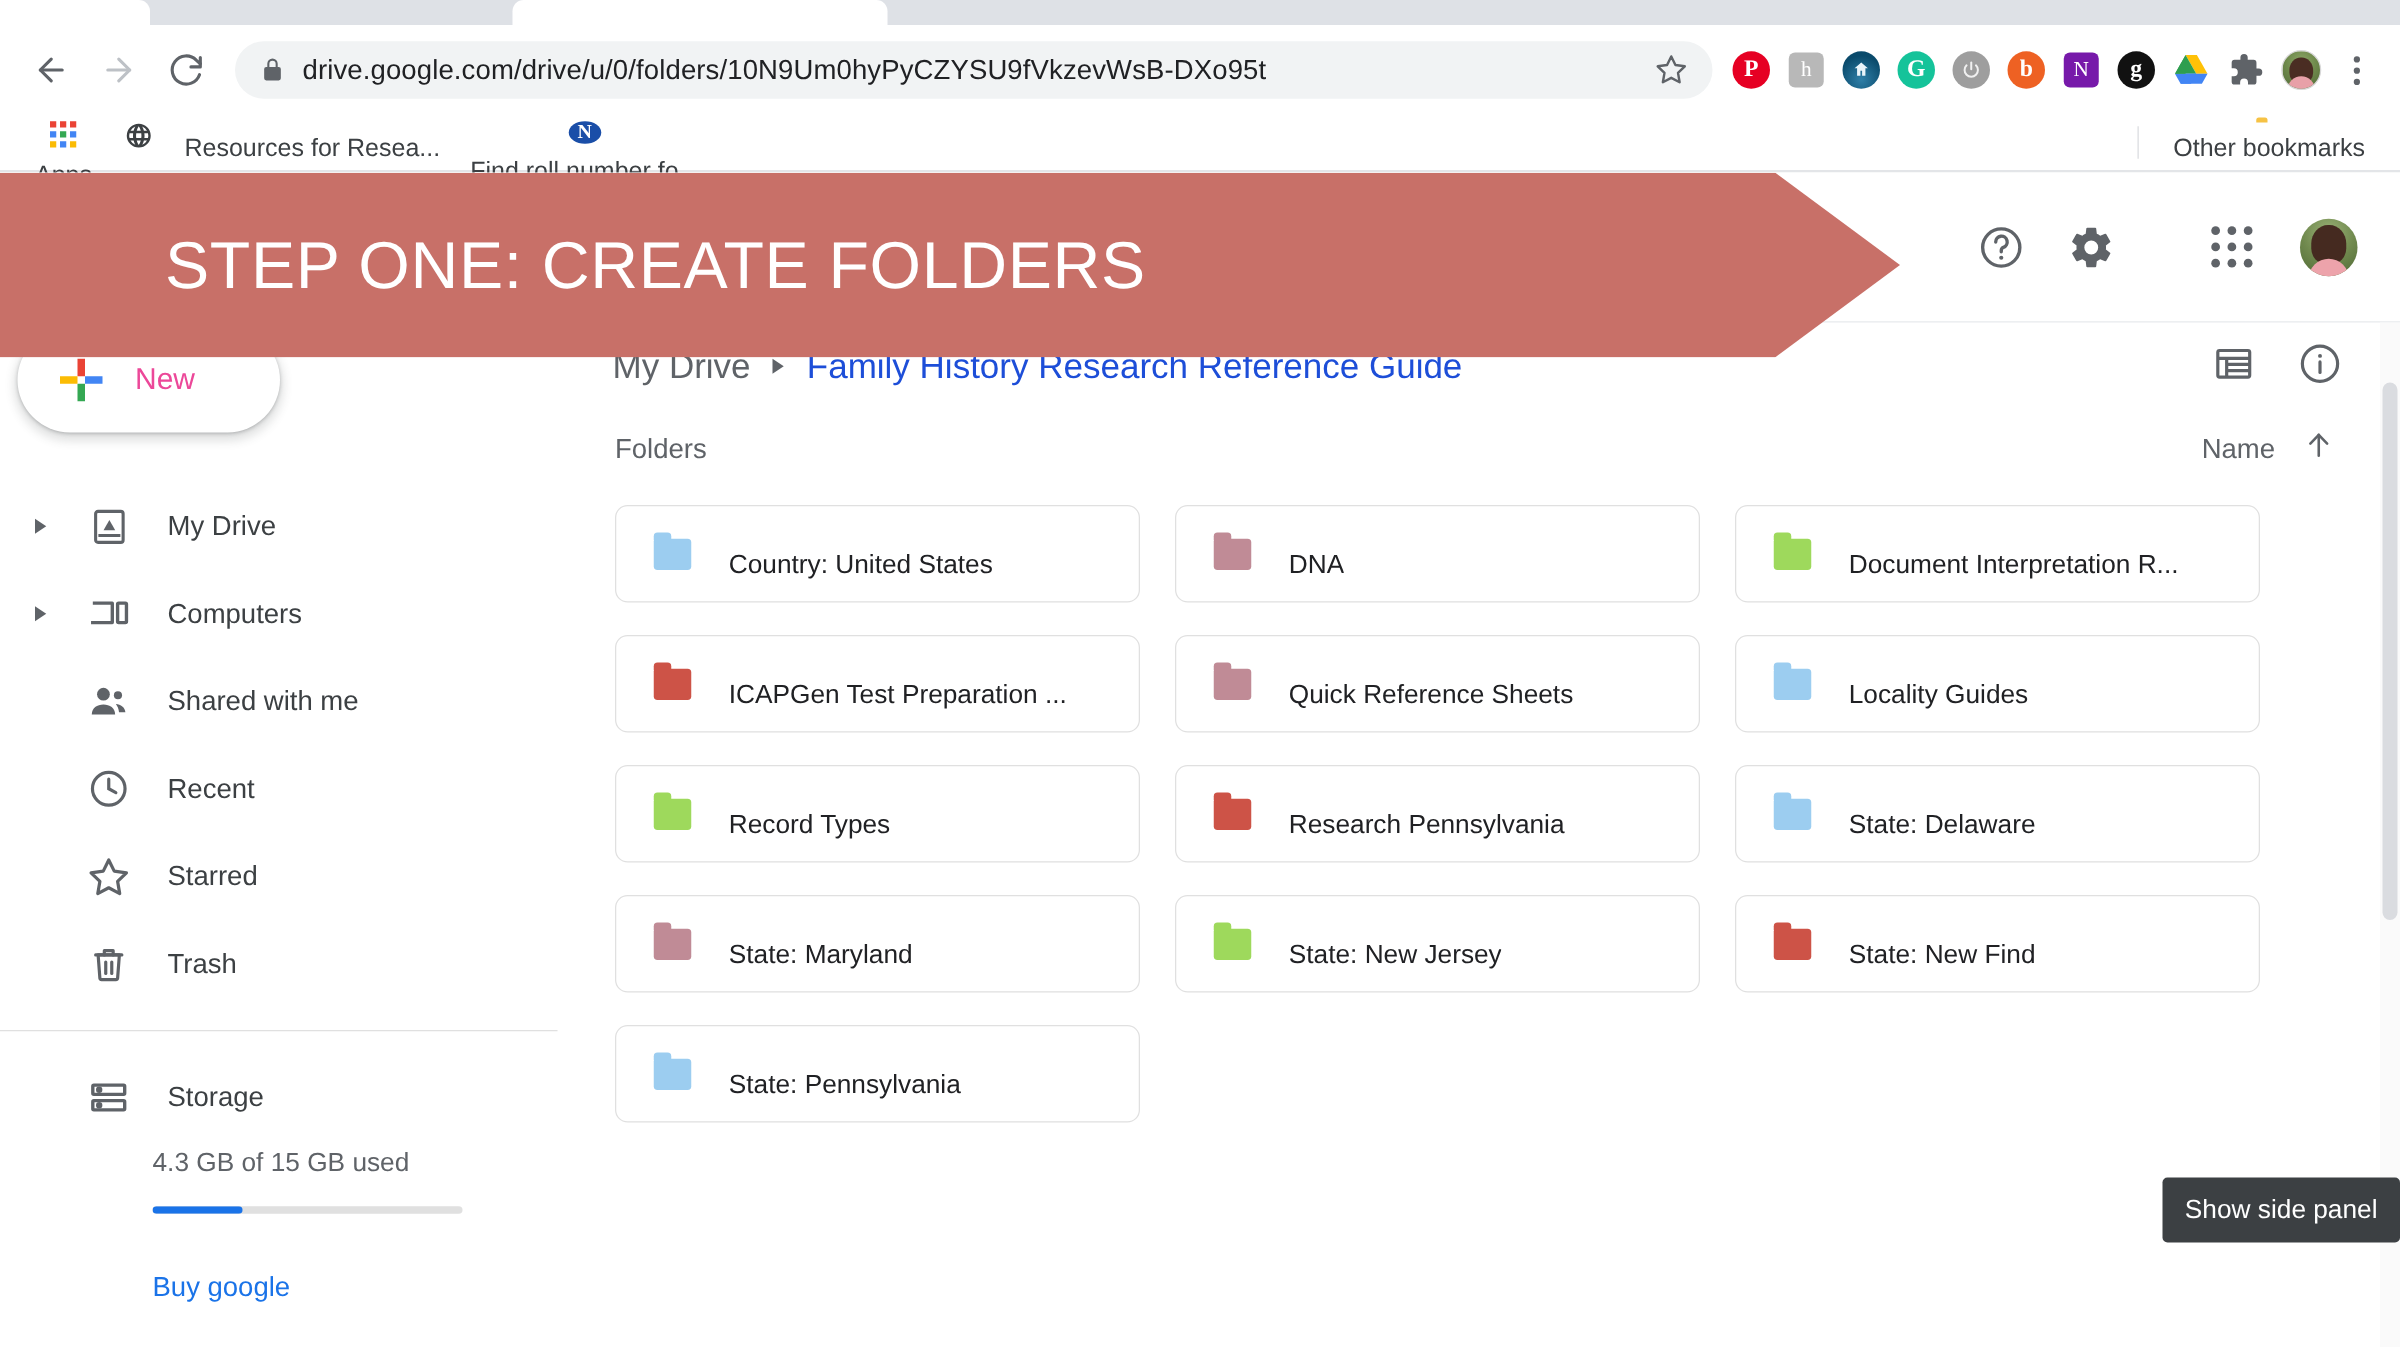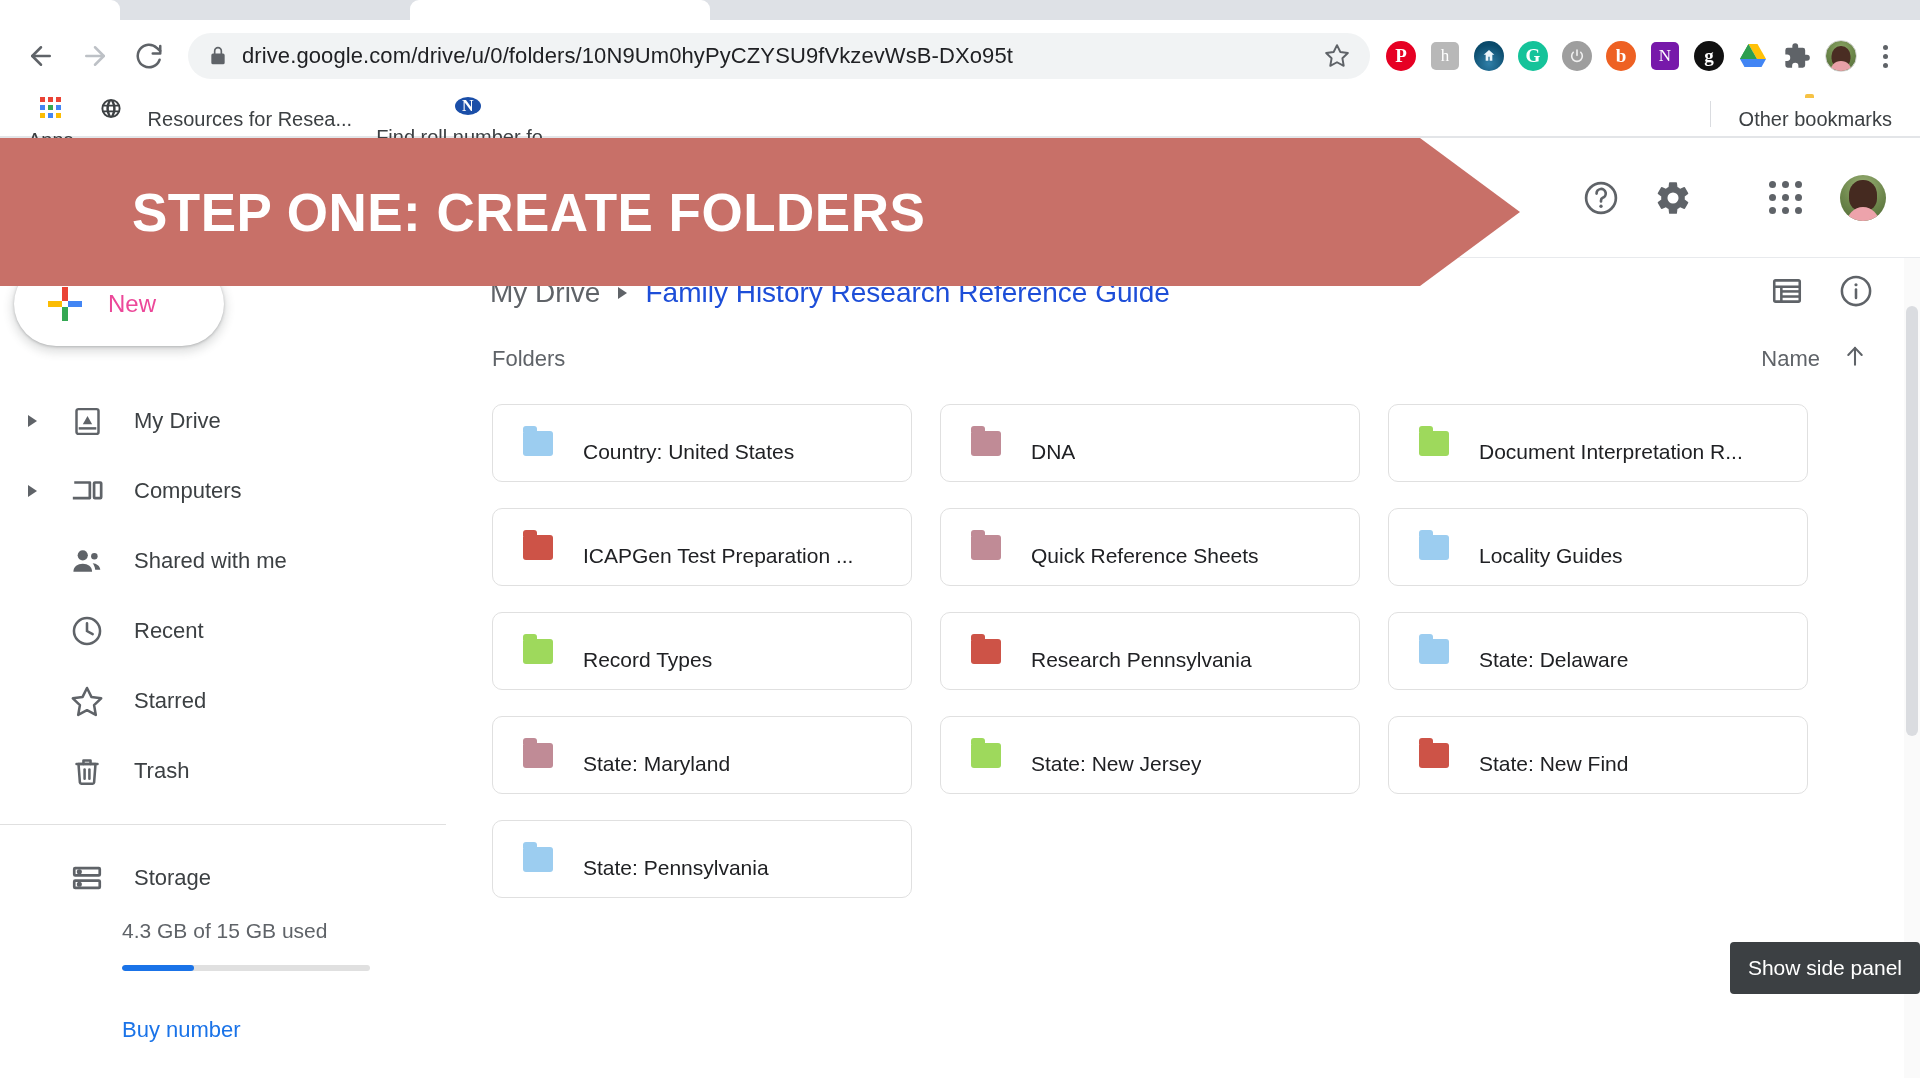--- a/index.html
+++ b/index.html
@@ -314,21 +314,21 @@
     background: var(--banner-color);
     clip-path: polygon(0 0, 1420px 0, 1520px 50%, 1420px 100%, 0 100%);
     display: flex; align-items: center;
   }
   .banner-text {
     color: #ffffff;
     font-size: 53px;
     letter-spacing: 0.5px;
     padding-left: 132px;
     white-space: nowrap;
-    font-weight: 700;
+    font-weight: 400;
   }
 
   
   .tooltip {
     position: absolute;
     right: 0; bottom: 84px;
     background: #3c4043;
     color: #fff;
     font-size: 21px; font-weight: 500;
     padding: 14px 18px;
@@ -620,21 +620,21 @@
                 <circle cx="6.6" cy="16.4" r="0.85" fill="currentColor"></circle>
               </svg>
           </span>
           <span class="nav-label">Storage</span>
         </div>
 
         <div class="storage-text">4.3 GB of 15 GB used</div>
         <div class="storage-bar">
           <div class="storage-fill" id="storage-fill" style="width: 29%;"></div>
         </div>
-        <div class="buy-storage">Buy number</div>
+        <div class="buy-storage">Buy google</div>
       </div>
     </div>
 
     <div class="main">
 
       <div class="breadcrumb-row">
         <div class="breadcrumb">
           <span>My Drive</span>
           <i class="bc-caret"></i>
           <span class="bc-current">Family History Research Reference Guide</span>

